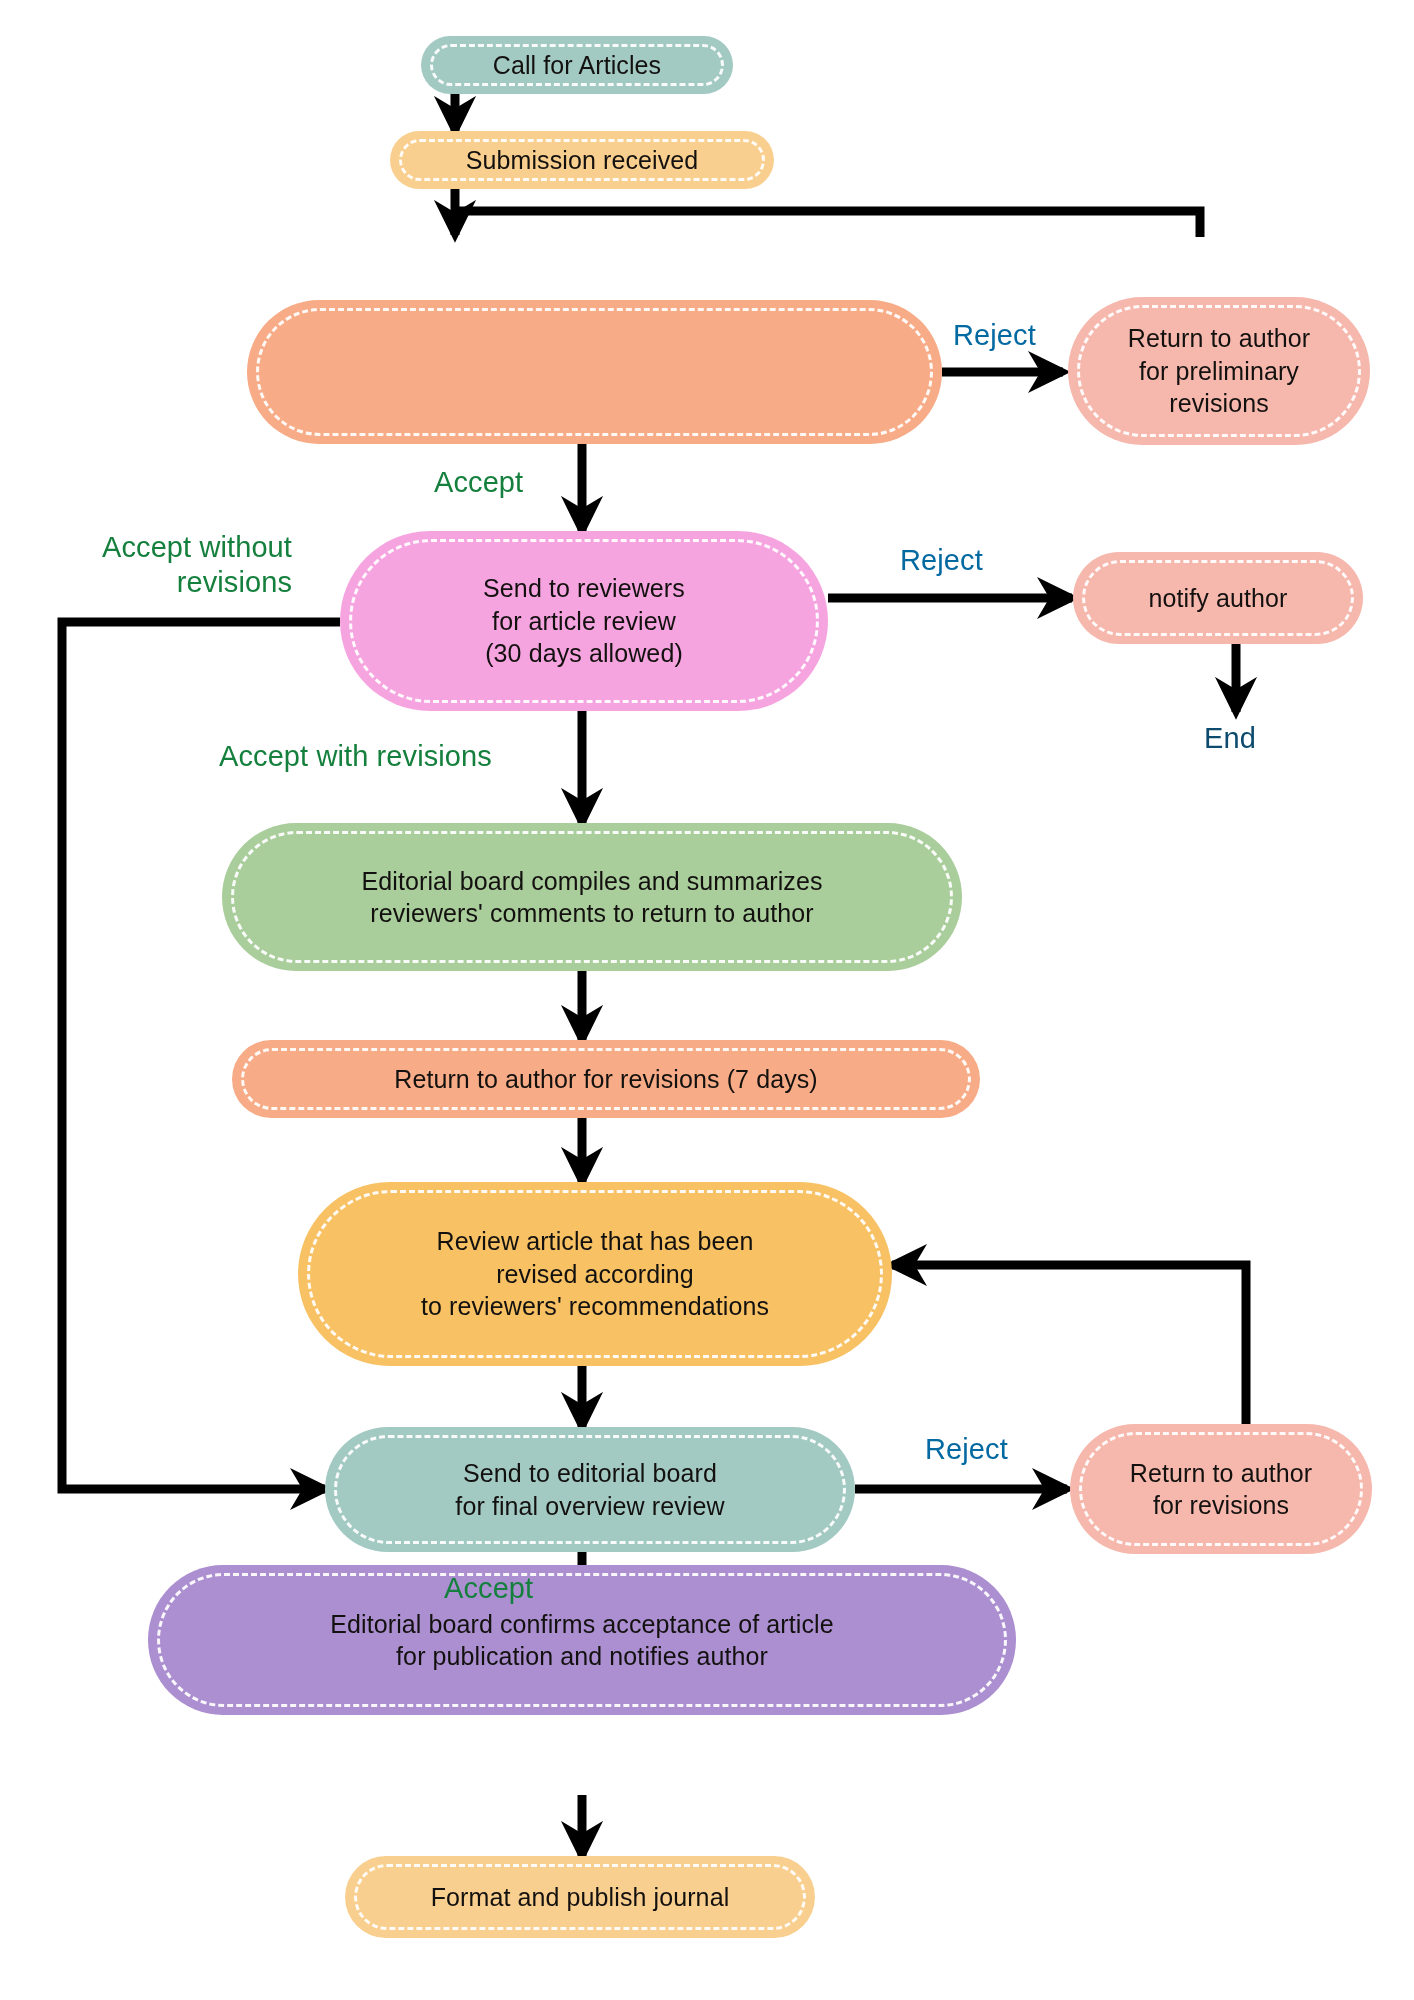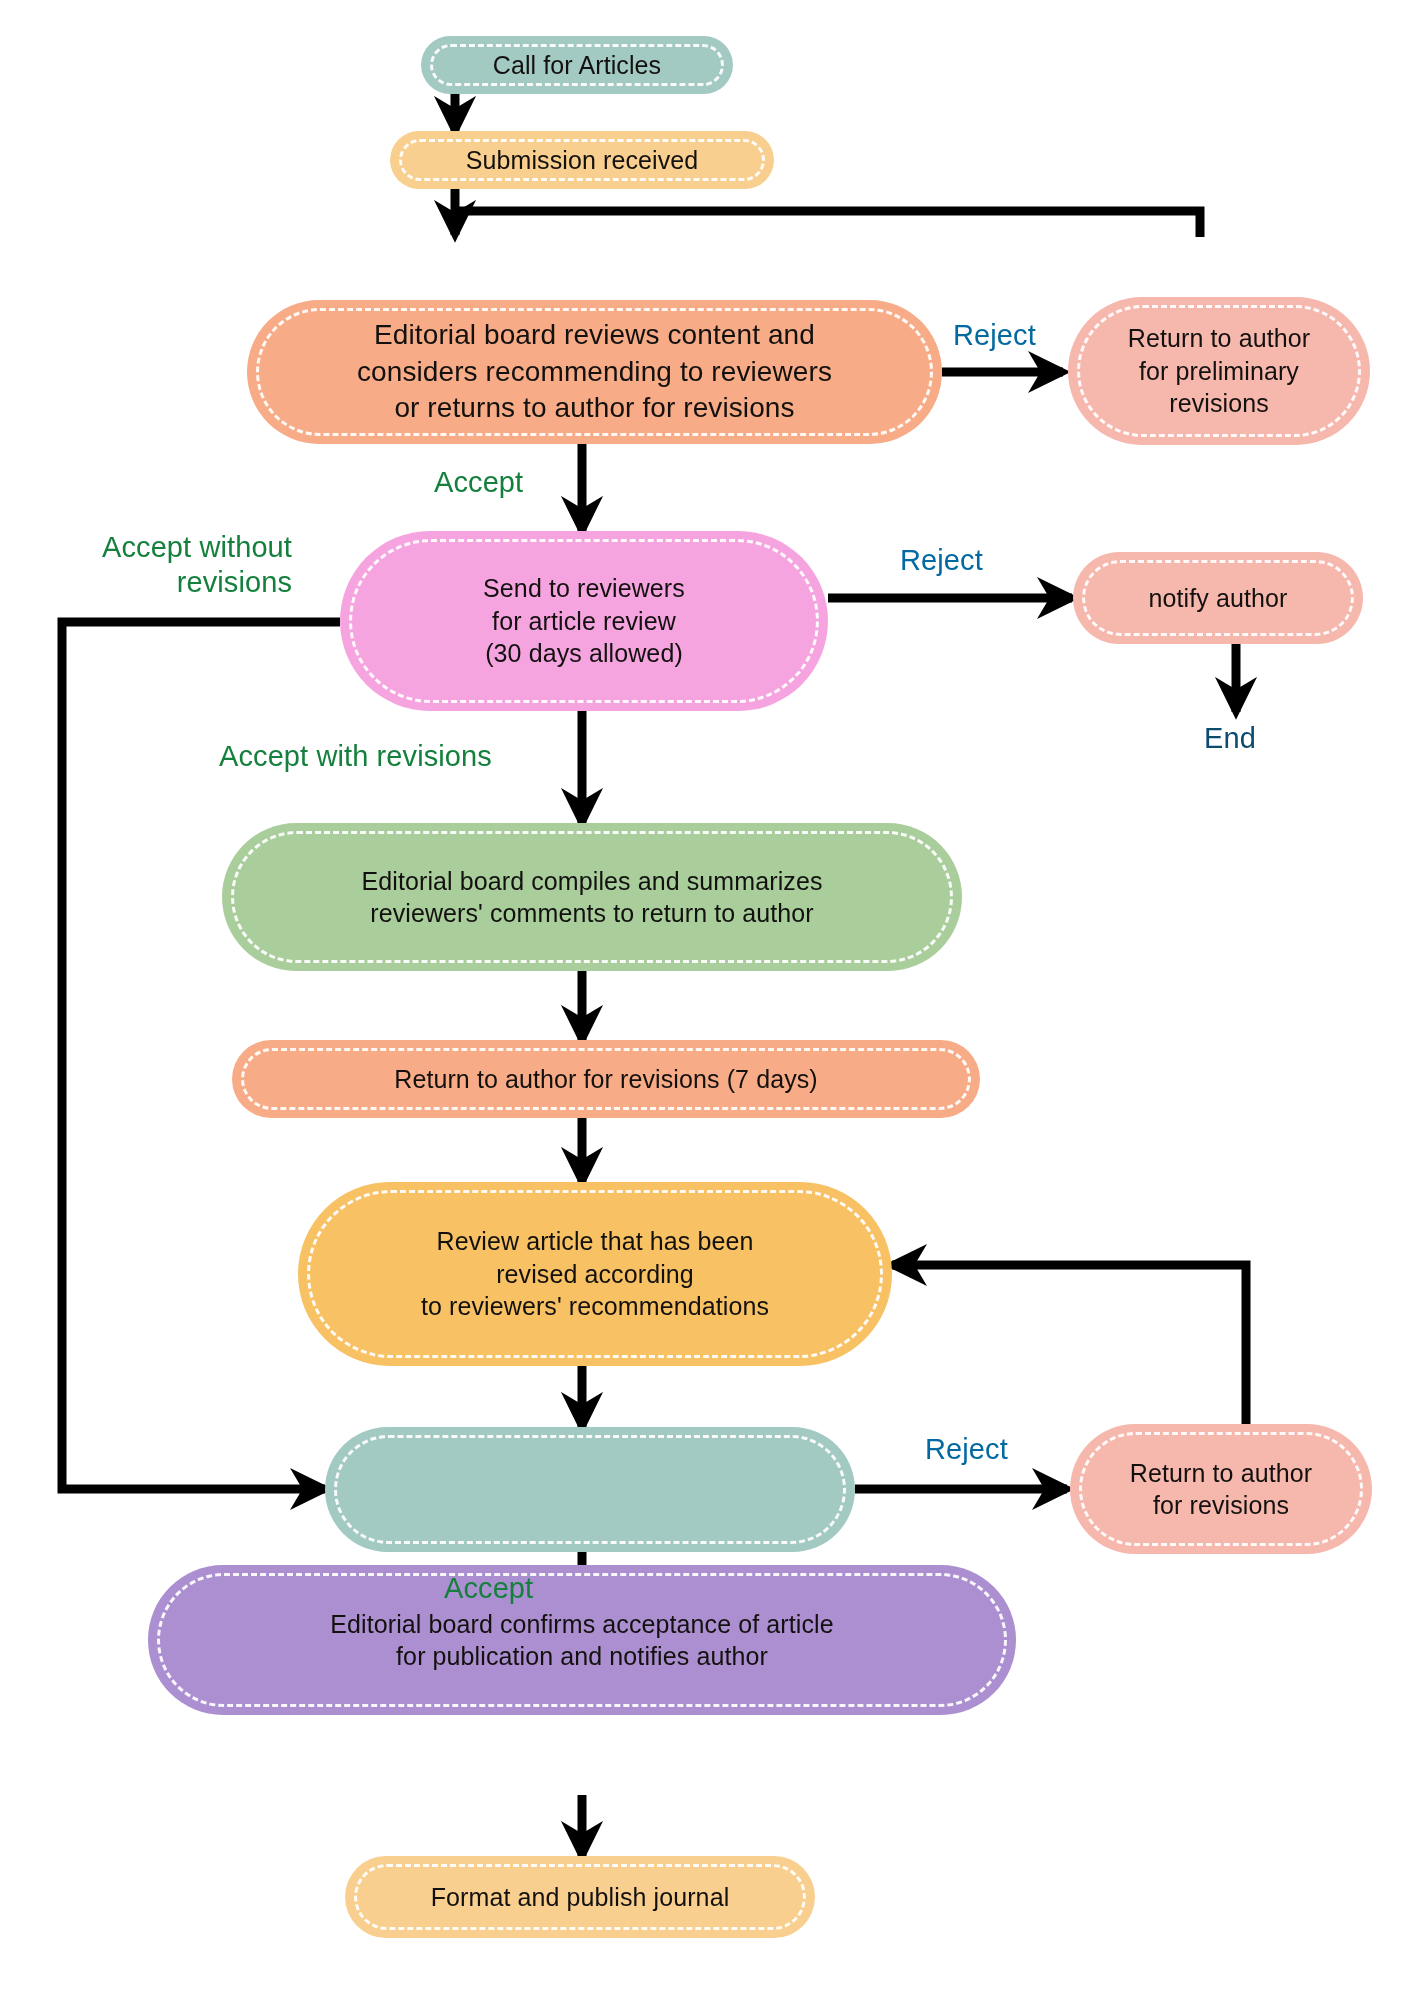--- a/index.html
+++ b/index.html
@@ -123,23 +123,20 @@
     <span class="txt">Call for Articles</span>
   </div>
 
   <div class="node" style="left:390px; top:131px; width:384px; height:58px; background:#f9cf8f;">
     <span class="inner"></span>
     <span class="txt">Submission received</span>
   </div>
 
   <div class="node small" style="left:247px; top:300px; width:695px; height:144px; background:#f7ab86;">
     <span class="inner"></span>
-    <span class="txt">Editorial board reviews content and
-considers recommending to reviewers
-or returns to author for revisions</span>
   </div>
 
   <div class="node" style="left:1068px; top:297px; width:302px; height:148px; background:#f6b7ad;">
     <span class="inner"></span>
     <span class="txt">Return to author
 for preliminary
 revisions</span>
   </div>
 
   <div class="node" style="left:340px; top:531px; width:488px; height:180px; background:#f6a4e0;">
@@ -167,20 +164,22 @@
 
   <div class="node" style="left:298px; top:1182px; width:594px; height:184px; background:#f7c164;">
     <span class="inner"></span>
     <span class="txt">Review article that has been
 revised according
 to reviewers' recommendations</span>
   </div>
 
   <div class="node" style="left:325px; top:1427px; width:530px; height:125px; background:#a3c9c3;">
     <span class="inner"></span>
+    <span class="txt">Send to editorial board
+for final overview review</span>
   </div>
 
   <div class="node" style="left:1070px; top:1424px; width:302px; height:130px; background:#f6b7ad;">
     <span class="inner"></span>
     <span class="txt">Return to author
 for revisions</span>
   </div>
 
   <div class="node" style="left:148px; top:1565px; width:868px; height:150px; background:#ab8fd0;">
     <span class="inner"></span>

